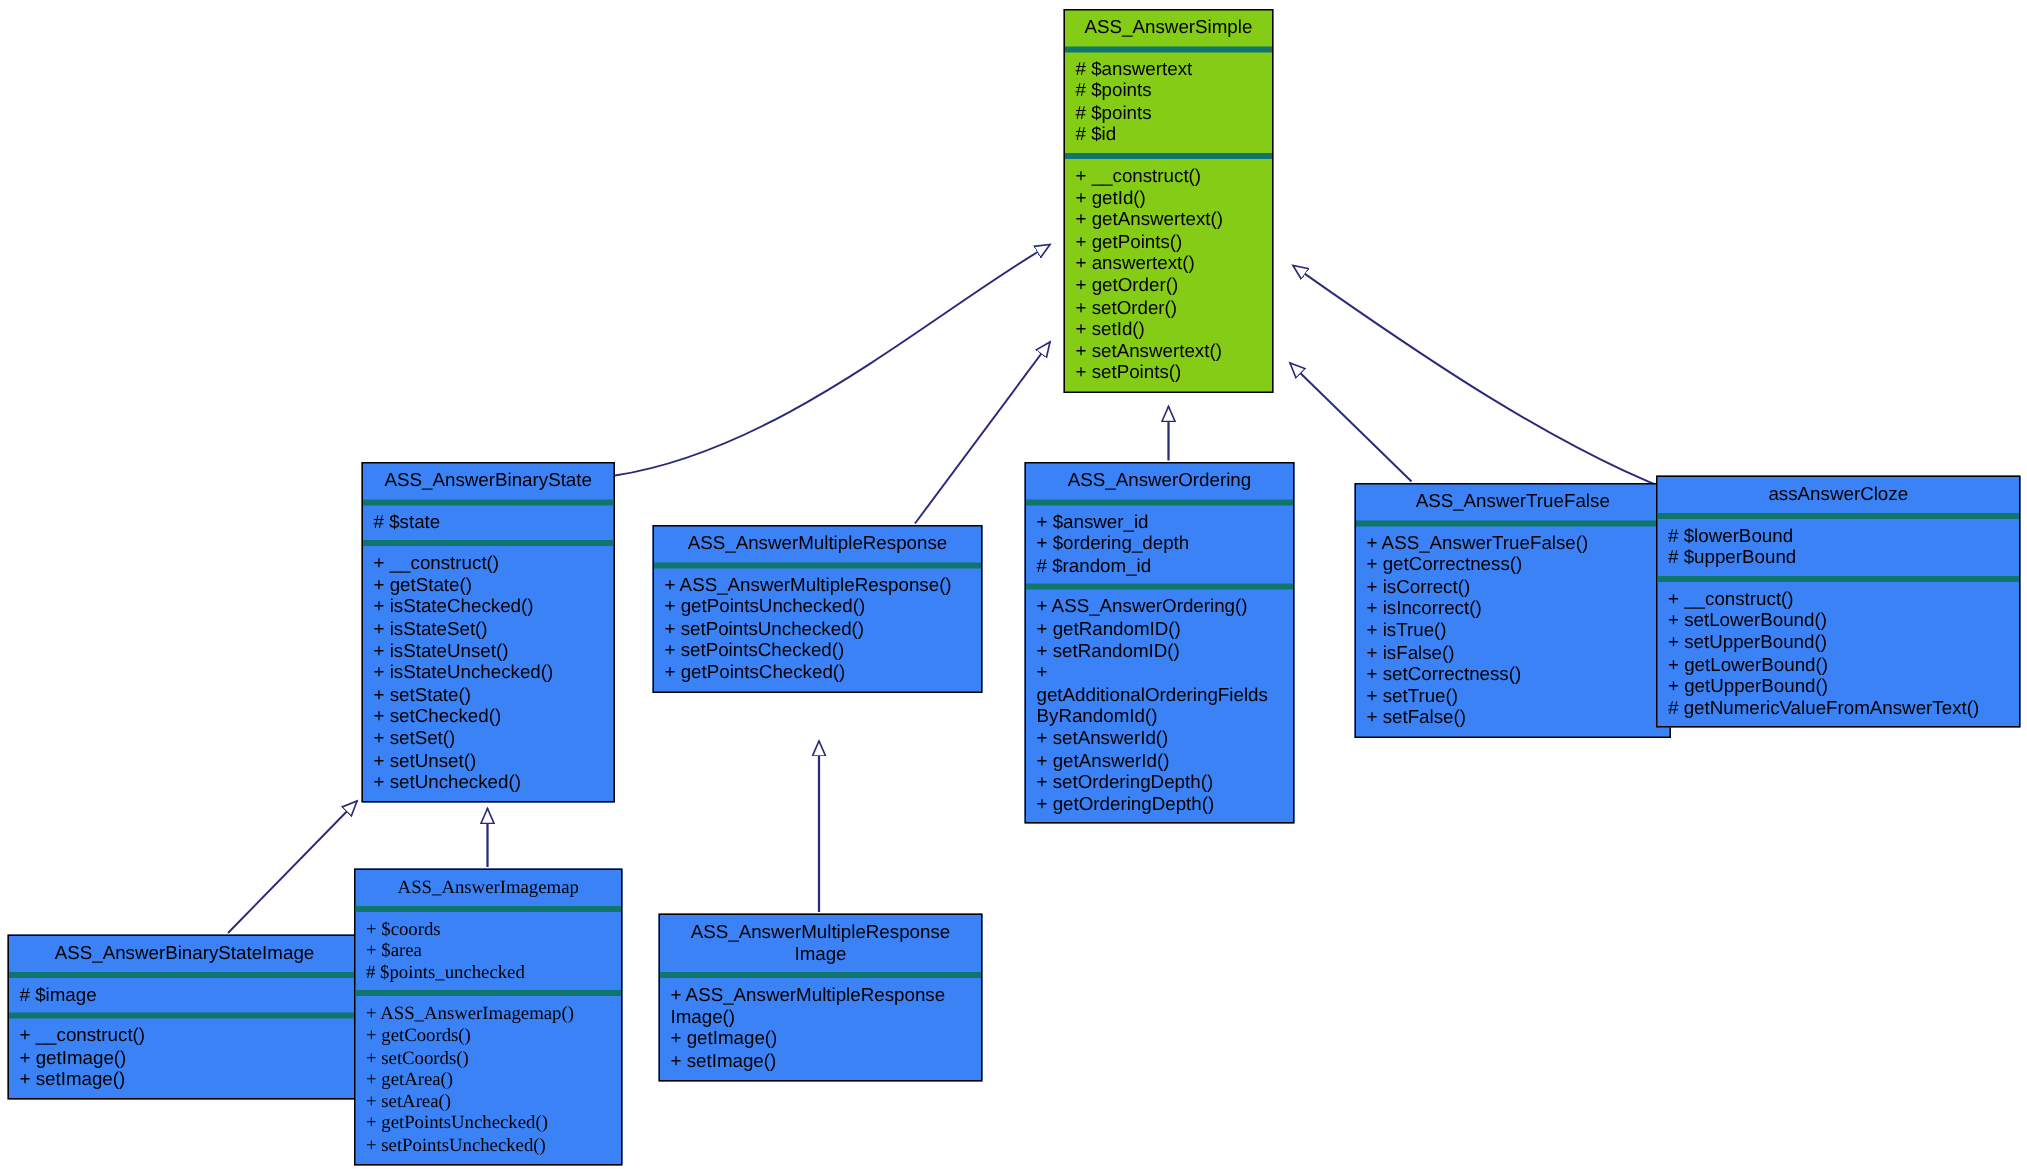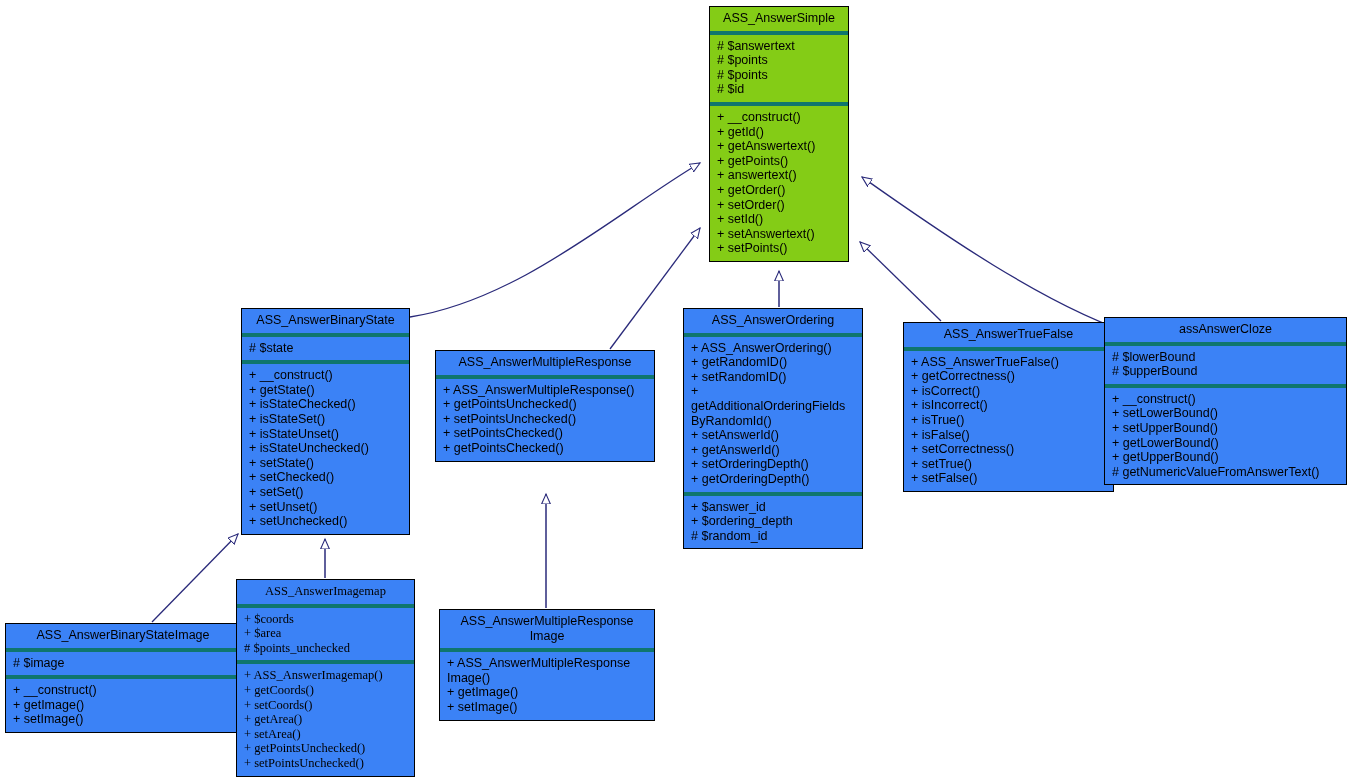--- a/index.html
+++ b/index.html
@@ -127,34 +127,34 @@
       <div class="uml-compartment ops">
         <div class="row">+ ASS_AnswerMultipleResponse()</div>
         <div class="row">+ getPointsUnchecked()</div>
         <div class="row">+ setPointsUnchecked()</div>
         <div class="row">+ setPointsChecked()</div>
         <div class="row">+ getPointsChecked()</div>
       </div>
     </div>
     <div class="uml-class" style="left: 683px; top: 308px; width: 180px;">
       <div class="uml-title">ASS_AnswerOrdering</div>
+      <div class="uml-compartment attrs">
+        <div class="row">+ $answer_id</div>
+        <div class="row">+ $ordering_depth</div>
+        <div class="row"># $random_id</div>
+      </div>
       <div class="uml-compartment ops">
         <div class="row">+ ASS_AnswerOrdering()</div>
         <div class="row">+ getRandomID()</div>
         <div class="row">+ setRandomID()</div>
         <div class="row">+ getAdditionalOrderingFields ByRandomId()</div>
         <div class="row">+ setAnswerId()</div>
         <div class="row">+ getAnswerId()</div>
         <div class="row">+ setOrderingDepth()</div>
         <div class="row">+ getOrderingDepth()</div>
-      </div>
-      <div class="uml-compartment attrs">
-        <div class="row">+ $answer_id</div>
-        <div class="row">+ $ordering_depth</div>
-        <div class="row"># $random_id</div>
       </div>
     </div>
     <div class="uml-class" style="left: 903px; top: 322px; width: 211px;">
       <div class="uml-title">ASS_AnswerTrueFalse</div>
       <div class="uml-compartment ops">
         <div class="row">+ ASS_AnswerTrueFalse()</div>
         <div class="row">+ getCorrectness()</div>
         <div class="row">+ isCorrect()</div>
         <div class="row">+ isIncorrect()</div>
         <div class="row">+ isTrue()</div>

